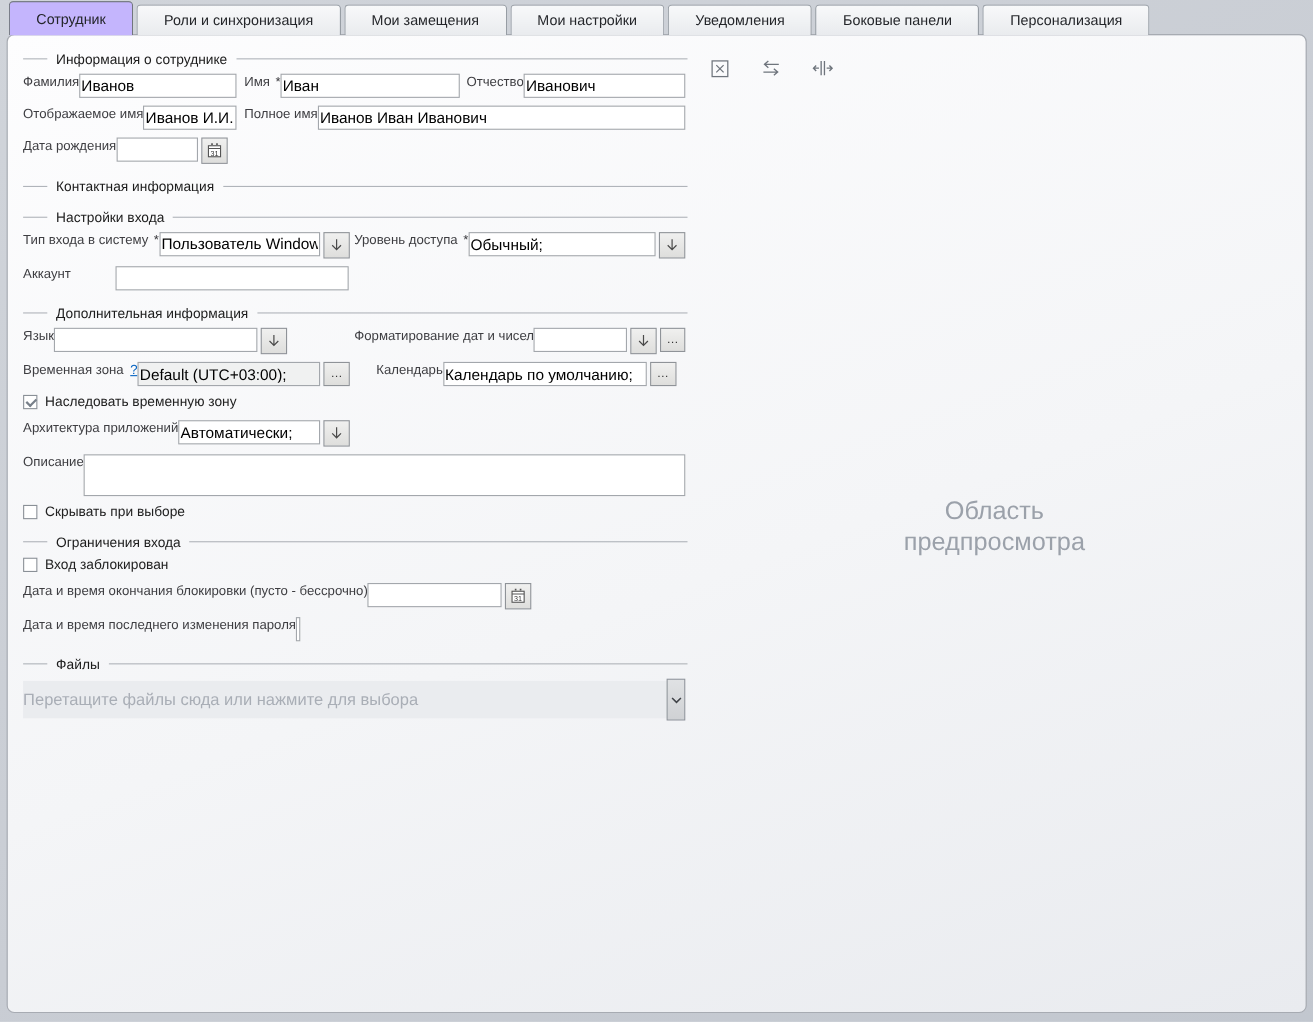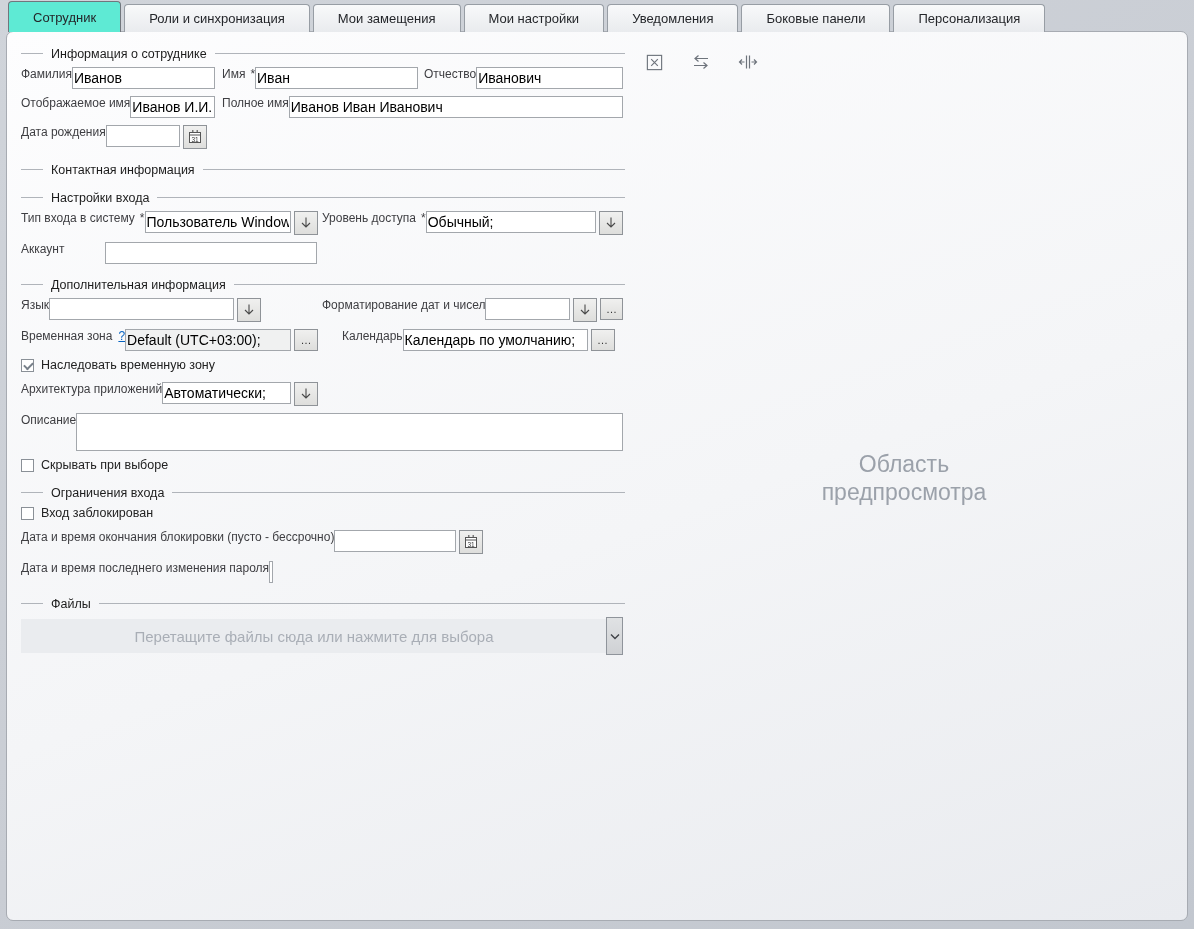--- a/index.html
+++ b/index.html
@@ -14,21 +14,21 @@
   }
   *{box-sizing:border-box;margin:0;padding:0;font-family:"Liberation Sans",sans-serif;}
   html,body{width:1194px;height:929px;overflow:hidden;}
   body{background:linear-gradient(150deg,#d0d4da 0%,#c9cdd4 55%,#c2c7cf 100%);position:relative;}
 
   
   .tabbar{position:absolute;left:0;top:0;width:100%;height:32px;display:flex;align-items:flex-end;padding-left:8px;z-index:5;}
   .tab{height:28px;margin-right:3px;padding:0 24px;display:flex;align-items:center;justify-content:center;
        background:linear-gradient(#f8f9fa,#e9ebee);border:1px solid #979da4;border-bottom:none;
        border-radius:4px 4px 0 0;font-size:13px;color:#24262a;cursor:default;white-space:nowrap;}
-  .tab.active{height:31px;background:#5eead4;border-color:#71767d;position:relative;z-index:7;}
+  .tab.active{height:31px;background:#c4b5fd;border-color:#71767d;position:relative;z-index:7;}
 
   
   .panel{position:absolute;left:6px;right:6px;top:31px;bottom:8px;
          background:linear-gradient(160deg,#fdfdfe 0%,#f4f5f7 55%,#e9ebef 100%);
          border:1px solid var(--panel-border);border-radius:7px;z-index:4;}
 
   
   .form-col{position:absolute;left:14px;top:14px;width:604px;}
   .sec{margin-top:13px;}
   .sec:first-child{margin-top:0;}
@@ -55,21 +55,21 @@
   .sqbtn{flex:none;width:24px;height:22px;margin-left:3px;border:1px solid #8f9398;
          background:linear-gradient(#f0f0ef,#dededc);display:flex;align-items:center;justify-content:center;
          padding:0;cursor:pointer;font-size:11px;color:#333;line-height:1;}
   .chk-row{display:flex;align-items:center;margin:3px 0 10px 0;cursor:pointer;}
   .checkbox{width:13px;height:13px;border:1px solid #8a9097;background:#fff;margin-right:7px;position:relative;flex:none;}
   .checkbox.checked::after{content:"";position:absolute;left:2px;top:2px;width:7px;height:4px;
          border-left:2px solid #78808a;border-bottom:2px solid #78808a;transform:rotate(-45deg);}
   .chk-lbl{font-size:12.5px;color:#222;}
 
   .dropzone-row{display:flex;align-items:center;margin-top:4px;}
-  .dropzone{width:586px;height:34px;background:#eaecef;display:flex;align-items:center;justify-content:center;cursor:pointer;}
+  .dropzone{width:586px;height:34px;background:#eaecef;display:flex;align-items:center;cursor:pointer;}
   .dropzone span{font-size:15px;color:#a9aeb6;}
   .chevbtn{flex:none;width:17px;height:38px;margin-left:-1px;border:1px solid #8f949b;
            background:linear-gradient(#e0e2e4,#cfd1d4);display:flex;align-items:center;justify-content:center;padding:0;cursor:pointer;}
 
   
   .preview{position:absolute;left:616px;top:0;right:2px;bottom:2px;}
   .pv-toolbar{display:flex;align-items:center;padding:20px 0 0 21px;gap:27px;}
   .pv-btn{background:none;border:none;padding:0;cursor:pointer;width:20px;height:20px;display:flex;align-items:center;justify-content:center;}
   .pv-placeholder{position:absolute;left:50%;top:446px;transform:translate(-50%,-50%);
                   width:220px;text-align:center;font-size:23px;line-height:28px;color:var(--preview-text);}

